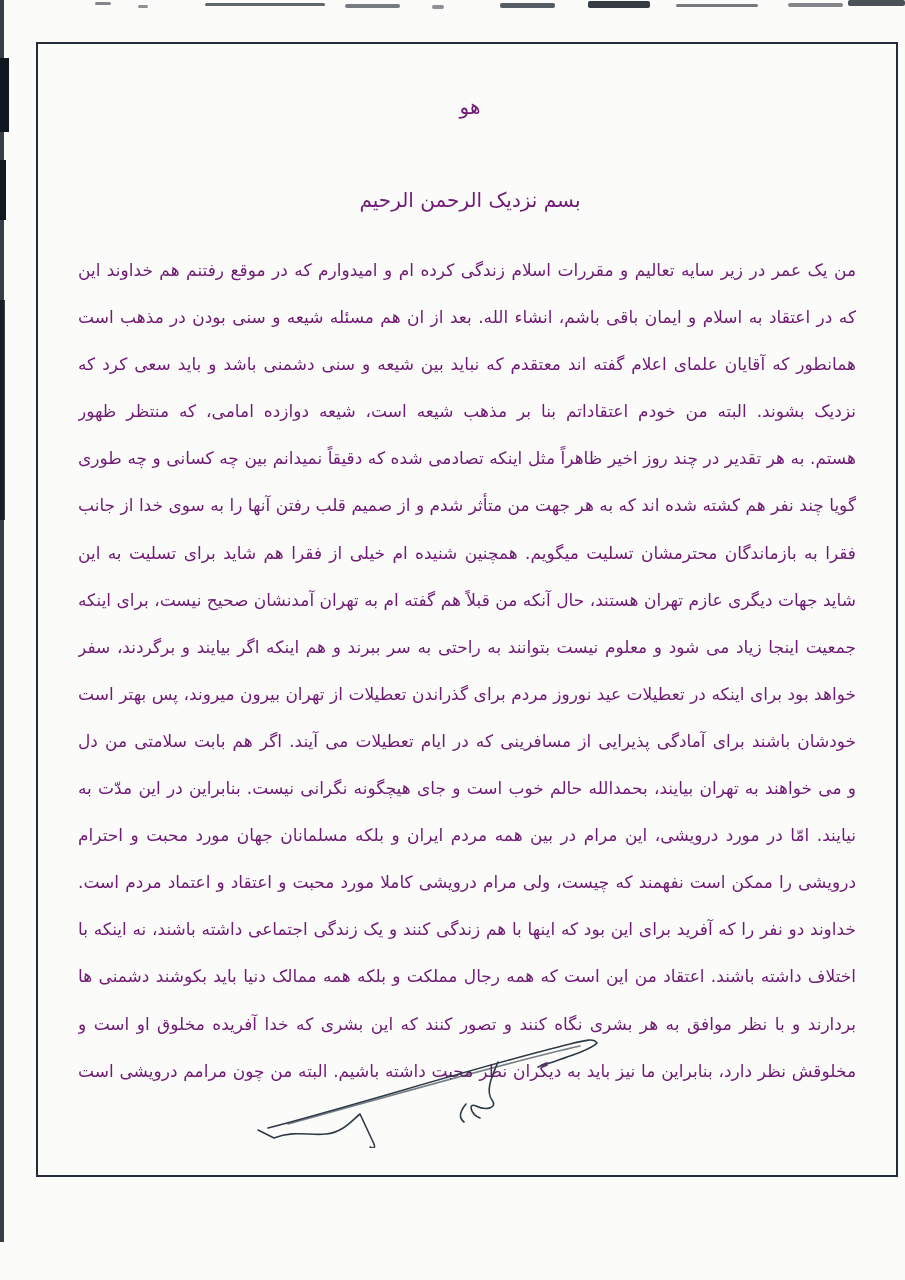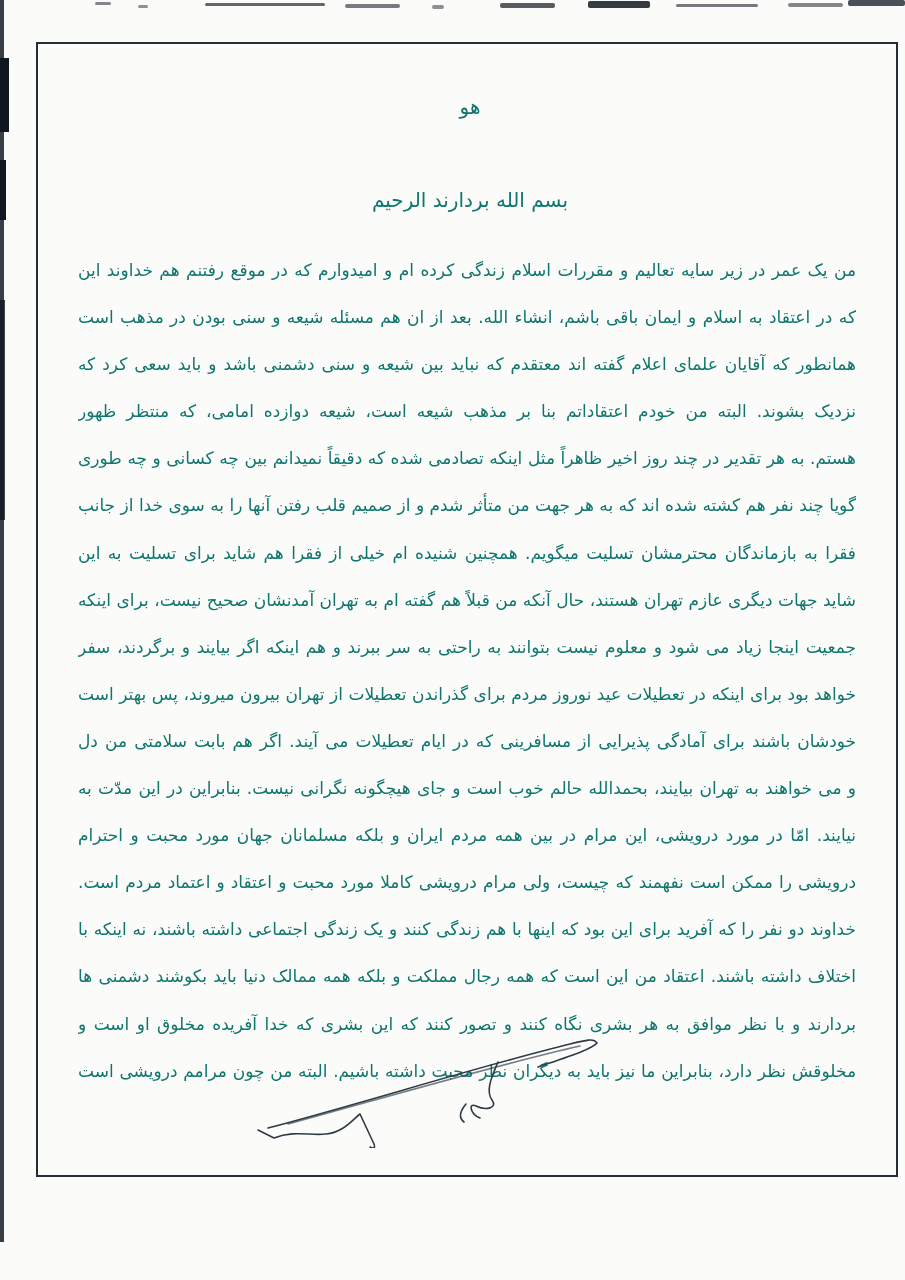--- a/index.html
+++ b/index.html
@@ -3,21 +3,21 @@
 <meta charset="utf-8">
 <style>
   html,body { margin:0; padding:0; background:#d9d9d9; }
   .scan {
     position:relative;
     width:905px; height:1280px;
     margin:0 auto;
     background:#fbfbf9;
     overflow:hidden;
     font-family:"DejaVu Sans", sans-serif;
-    color:#0f766e;
+    color:#701a75;
   }
   
   .edge-strip {
     position:absolute; left:0; top:0; width:4px; height:1242px;
     background:#141c24; opacity:.85;
   }
   .edge-blob { position:absolute; background:#10181f; }
   .smudge { position:absolute; background:#1f2730; border-radius:2px; }
 
   
@@ -77,21 +77,21 @@
   <div class="smudge" style="left:432px;top:5px;width:12px;height:4px;opacity:.5;"></div>
   <div class="smudge" style="left:500px;top:3px;width:55px;height:5px;opacity:.75;"></div>
   <div class="smudge" style="left:588px;top:1px;width:62px;height:7px;opacity:.9;"></div>
   <div class="smudge" style="left:676px;top:4px;width:82px;height:3px;opacity:.6;"></div>
   <div class="smudge" style="left:788px;top:3px;width:55px;height:4px;opacity:.55;"></div>
   <div class="smudge" style="left:848px;top:0;width:57px;height:6px;opacity:.8;"></div>
 
   <div class="frame"></div>
 
   <div class="center-line invocation">هو</div>
-  <div class="center-line basmala">بسم الله بردارند الرحیم</div>
+  <div class="center-line basmala">بسم نزدیک الرحمن الرحیم</div>
 
   <div class="body-text">
     <div class="line">من یک عمر در زیر سایه تعالیم و مقررات اسلام زندگی کرده ام و امیدوارم که در موقع رفتنم هم خداوند این توفیق را بدهد</div>
     <div class="line">که در اعتقاد به اسلام و ایمان باقی باشم، انشاء الله. بعد از ان هم مسئله شیعه و سنی بودن در مذهب است که من هم</div>
     <div class="line">همانطور که آقایان علمای اعلام گفته اند  معتقدم که نباید بین شیعه و سنی دشمنی باشد و باید سعی کرد که اینها به هم</div>
     <div class="line">نزدیک بشوند. البته من خودم اعتقاداتم بنا بر مذهب شیعه است، شیعه دوازده امامی، که منتظر ظهور دوازدهمین امام (عج)</div>
     <div class="line">هستم. به هر تقدیر در چند روز اخیر ظاهراً مثل اینکه تصادمی شده که دقیقاً نمیدانم بین چه کسانی و چه طوری است،</div>
     <div class="line">گویا چند نفر هم کشته شده اند که به هر جهت من متأثر شدم و از صمیم قلب رفتن آنها را به سوی خدا از جانب خود و</div>
     <div class="line">فقرا به بازماندگان محترمشان تسلیت میگویم. همچنین شنیده ام خیلی از فقرا هم شاید برای تسلیت به این بزرگواران و یا</div>
     <div class="line">شاید جهات دیگری عازم تهران هستند، حال آنکه من قبلاً هم گفته ام به تهران آمدنشان صحیح نیست، برای اینکه هم</div>

